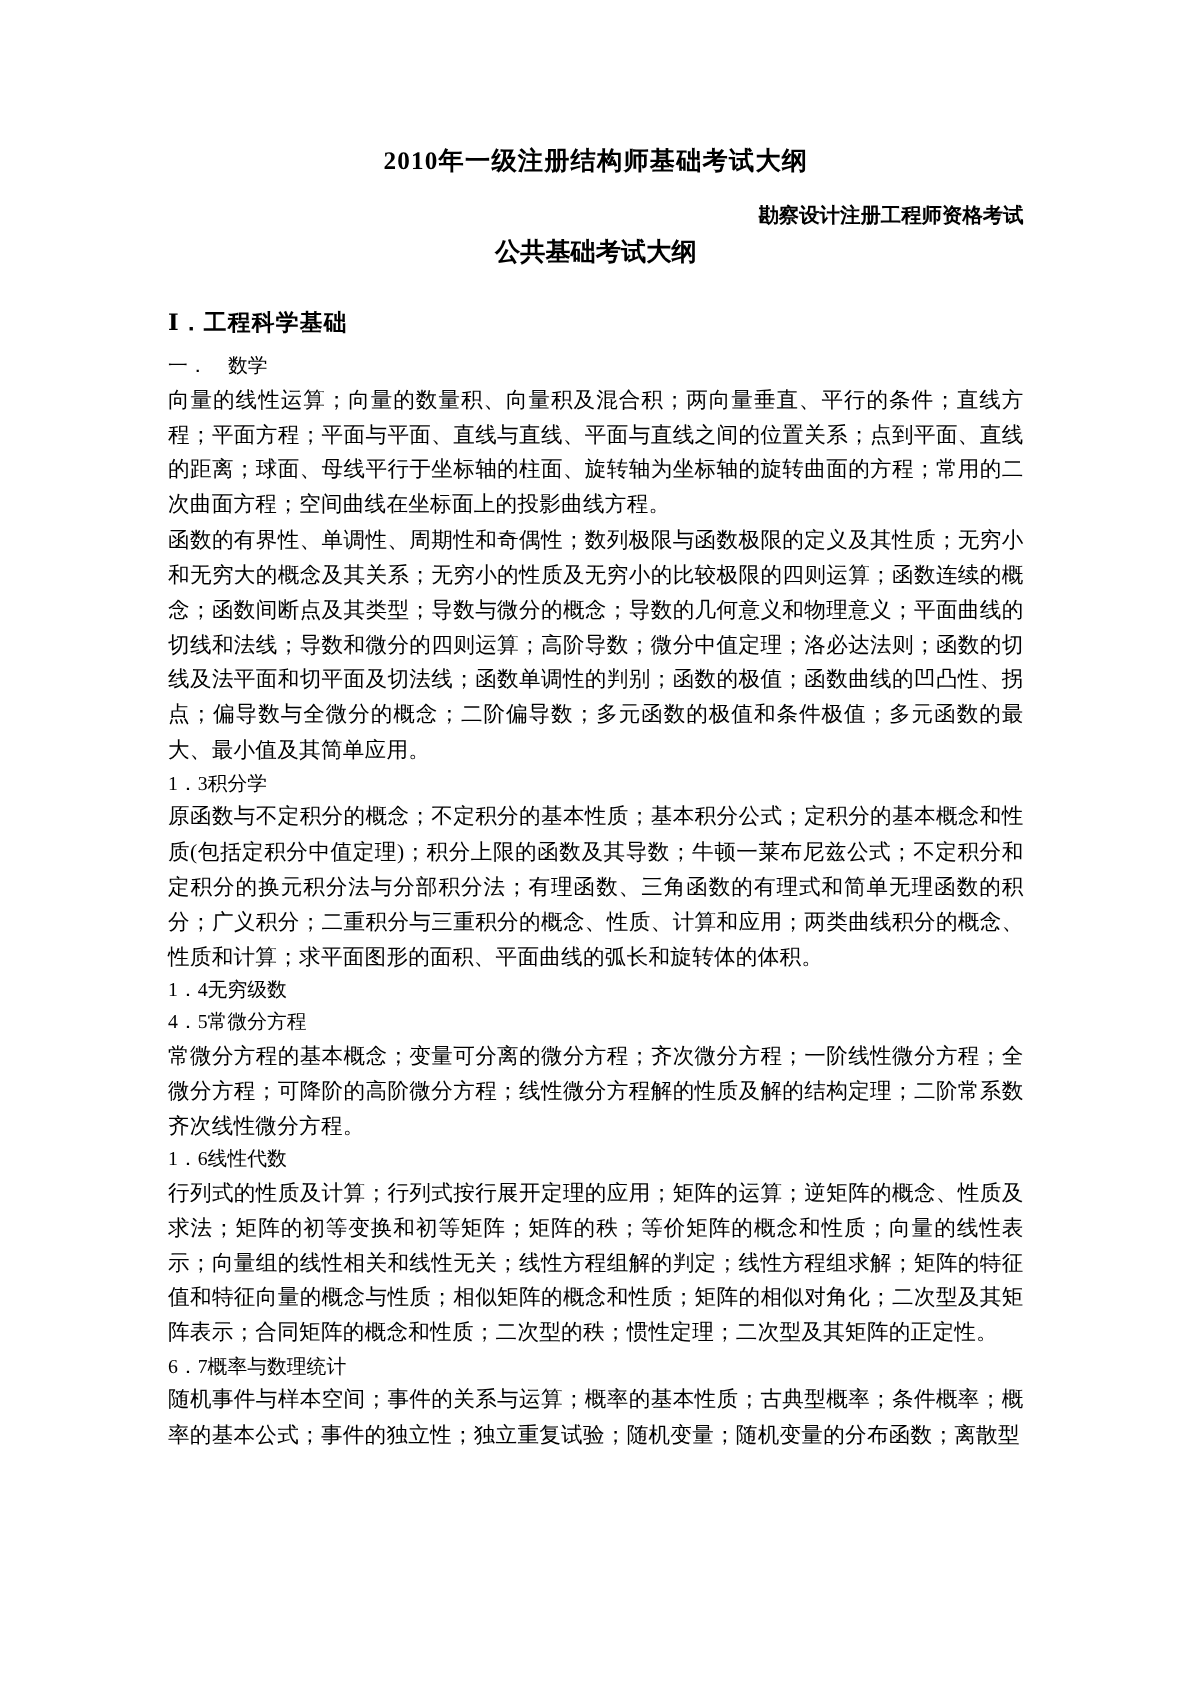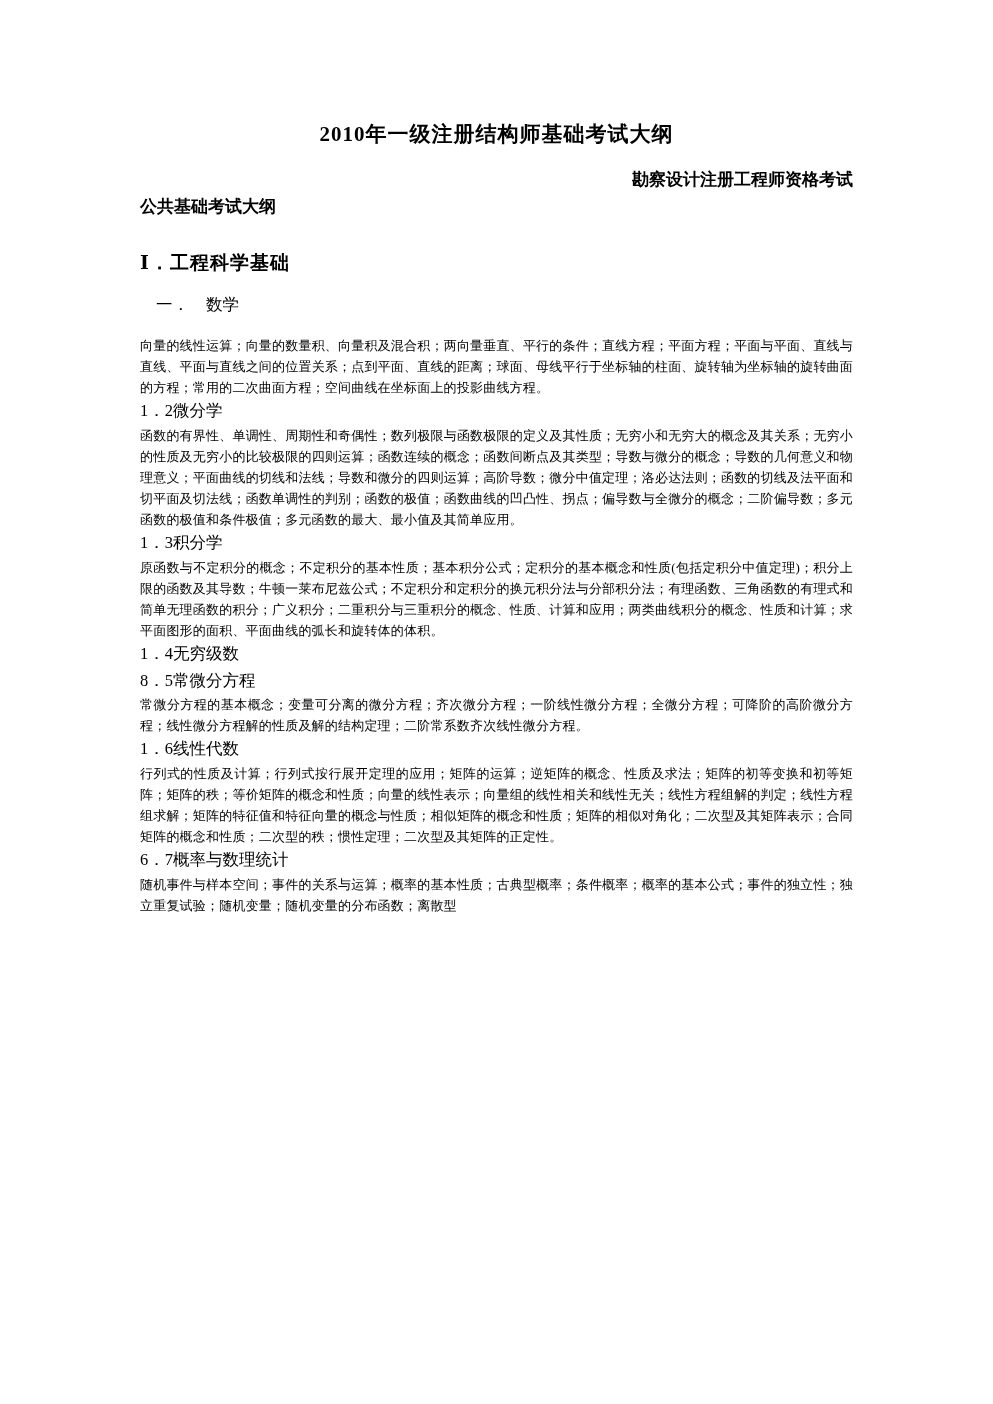--- a/index.html
+++ b/index.html
@@ -30,53 +30,53 @@
     line-height: 1.4;
   }
   .sub-title {
     text-align: right;
     font-size: 17px;
     font-weight: bold;
     line-height: 1.55;
     margin: 0;
   }
   .sub-title-2 {
-    text-align: left;
-    font-size: 17px;
+    text-align: center;
+    font-size: 21px;
     font-weight: bold;
     line-height: 1.55;
     margin: 0 0 30px 0;
   }
   .section-title {
     text-align: left;
     font-size: 19px;
     font-weight: bold;
     margin: 0 0 10px 0;
     letter-spacing: 1px;
   }
   .chapter-line {
     font-size: 16.5px;
     line-height: 1.62;
-    margin: 16px;
+    margin: 0;
   }
   .chapter-line .chapter-num {
     display: inline-block;
     min-width: 50px;
   }
   .item-head {
     font-size: 16.5px;
     line-height: 1.62;
     margin: 0;
   }
   .item-head .tail-dot {
     display: inline-block;
     margin-left: 80px;
   }
   .body-text {
-    font-size: 13px;
+    font-size: 18px;
     line-height: 1.62;
     margin: 0;
     text-align: justify;
     text-justify: inter-ideograph;
     letter-spacing: 0.2px;
   }
 </style>
 </head>
 <body>
 
@@ -88,29 +88,28 @@
   <div class="sub-title-2">公共基础考试大纲</div>
 
   <h2 class="section-title">Ⅰ．工程科学基础</h2>
 
   <p class="chapter-line">
     <span class="chapter-num">一．</span><span>数学</span>
   </p>
 
   <p class="body-text">向量的线性运算；向量的数量积、向量积及混合积；两向量垂直、平行的条件；直线方程；平面方程；平面与平面、直线与直线、平面与直线之间的位置关系；点到平面、直线的距离；球面、母线平行于坐标轴的柱面、旋转轴为坐标轴的旋转曲面的方程；常用的二次曲面方程；空间曲线在坐标面上的投影曲线方程。</p>
 
-  <p class="item-head">1．2微分学</p>
   <p class="body-text">函数的有界性、单调性、周期性和奇偶性；数列极限与函数极限的定义及其性质；无穷小和无穷大的概念及其关系；无穷小的性质及无穷小的比较极限的四则运算；函数连续的概念；函数间断点及其类型；导数与微分的概念；导数的几何意义和物理意义；平面曲线的切线和法线；导数和微分的四则运算；高阶导数；微分中值定理；洛必达法则；函数的切线及法平面和切平面及切法线；函数单调性的判别；函数的极值；函数曲线的凹凸性、拐点；偏导数与全微分的概念；二阶偏导数；多元函数的极值和条件极值；多元函数的最大、最小值及其简单应用。</p>
 
   <p class="item-head">1．3积分学</p>
   <p class="body-text">原函数与不定积分的概念；不定积分的基本性质；基本积分公式；定积分的基本概念和性质(包括定积分中值定理)；积分上限的函数及其导数；牛顿一莱布尼兹公式；不定积分和定积分的换元积分法与分部积分法；有理函数、三角函数的有理式和简单无理函数的积分；广义积分；二重积分与三重积分的概念、性质、计算和应用；两类曲线积分的概念、性质和计算；求平面图形的面积、平面曲线的弧长和旋转体的体积。</p>
 
   <p class="item-head">1．4无穷级数</p>
 
-  <p class="item-head">8．5常微分方程</p>
+  <p class="item-head">4．5常微分方程</p>
   <p class="body-text">常微分方程的基本概念；变量可分离的微分方程；齐次微分方程；一阶线性微分方程；全微分方程；可降阶的高阶微分方程；线性微分方程解的性质及解的结构定理；二阶常系数齐次线性微分方程。</p>
 
   <p class="item-head">1．6线性代数</p>
   <p class="body-text">行列式的性质及计算；行列式按行展开定理的应用；矩阵的运算；逆矩阵的概念、性质及求法；矩阵的初等变换和初等矩阵；矩阵的秩；等价矩阵的概念和性质；向量的线性表示；向量组的线性相关和线性无关；线性方程组解的判定；线性方程组求解；矩阵的特征值和特征向量的概念与性质；相似矩阵的概念和性质；矩阵的相似对角化；二次型及其矩阵表示；合同矩阵的概念和性质；二次型的秩；惯性定理；二次型及其矩阵的正定性。</p>
 
   <p class="item-head">6．7概率与数理统计</p>
   <p class="body-text">随机事件与样本空间；事件的关系与运算；概率的基本性质；古典型概率；条件概率；概率的基本公式；事件的独立性；独立重复试验；随机变量；随机变量的分布函数；离散型</p>
 
 </div>
 

